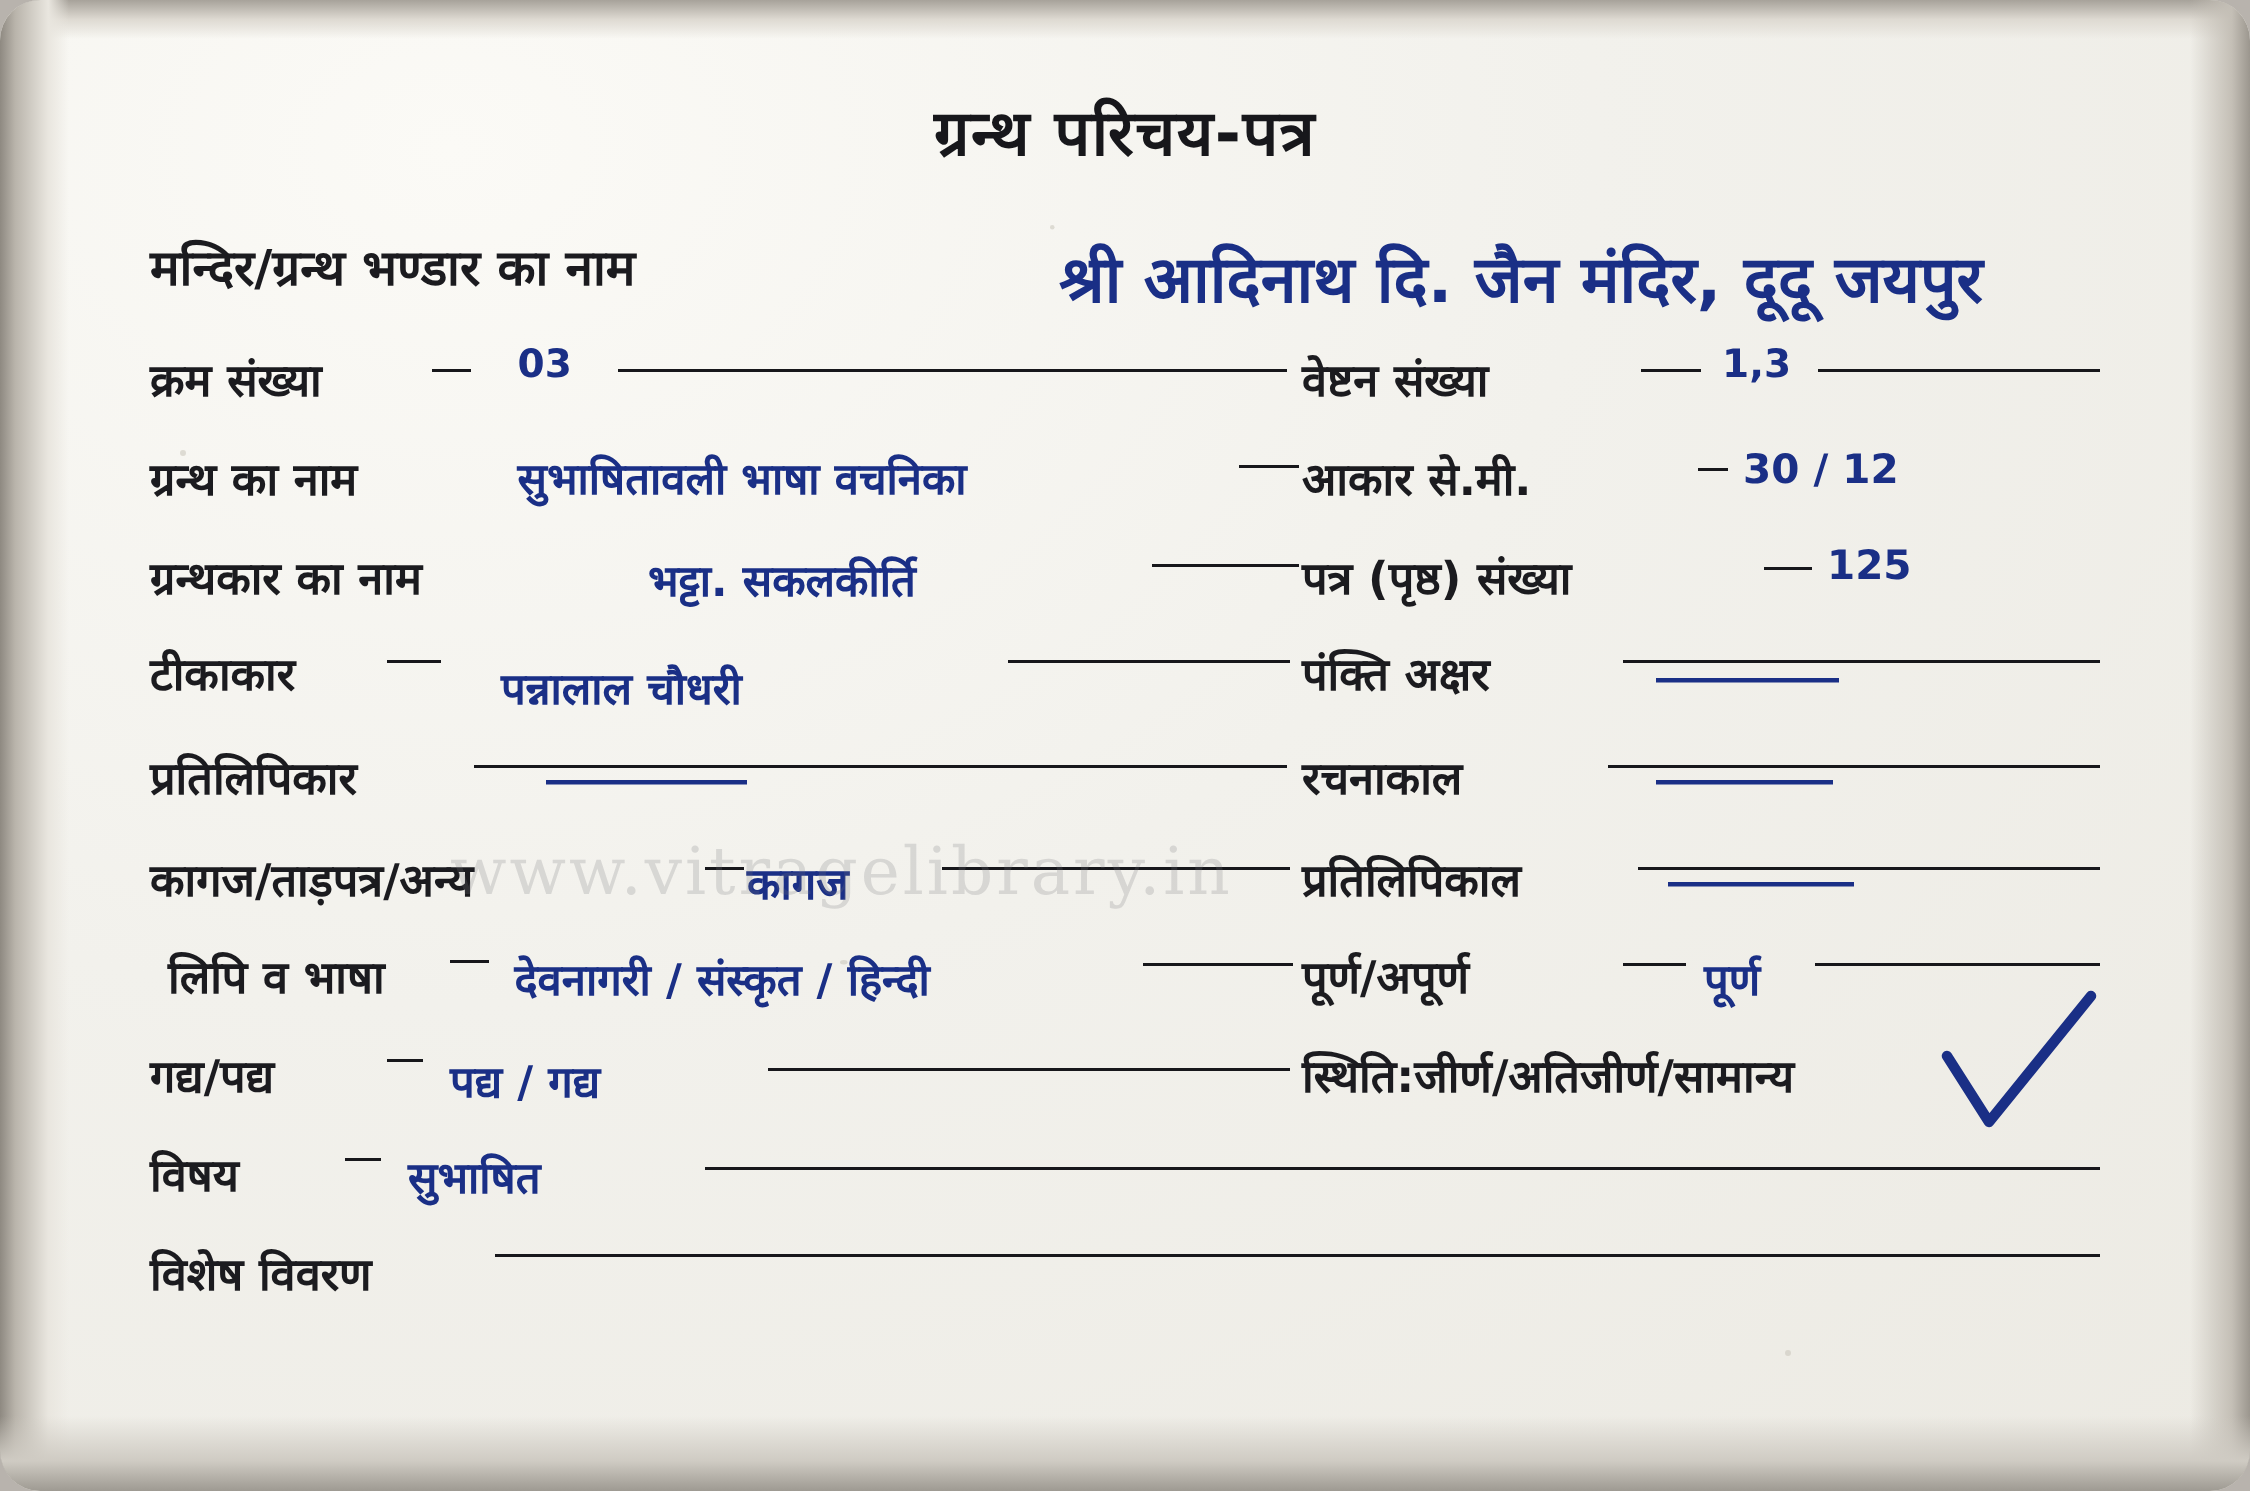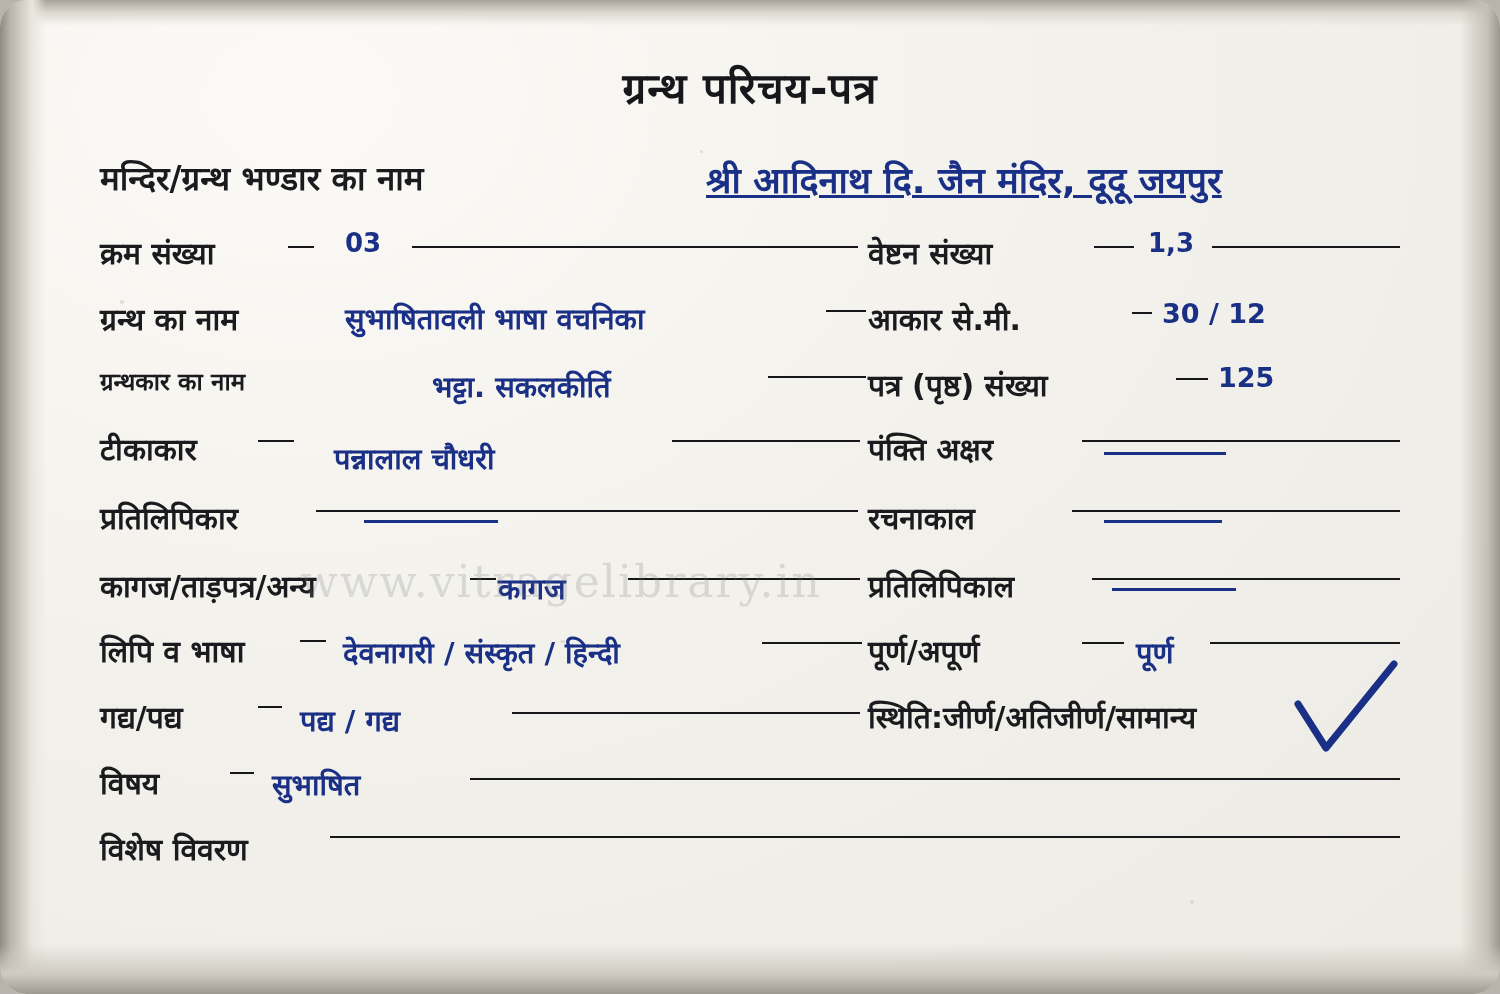--- a/index.html
+++ b/index.html
@@ -103,41 +103,41 @@
   <div class="edge-bottom"></div>
 
   <div class="speck" style="left:120px;top:300px;width:4px;height:4px;"></div>
   <div class="speck" style="left:560px;top:640px;width:5px;height:3px;"></div>
   <div class="speck" style="left:1190px;top:900px;width:4px;height:4px;"></div>
   <div class="speck" style="left:700px;top:150px;width:3px;height:3px;"></div>
 
   <div id="title">ग्रन्थ परिचय-पत्र</div>
 
   <div class="printed" style="left:100px;top:155px;font-size:33px;">मन्दिर/ग्रन्थ भण्डार का नाम</div>
-  <div class="hand" style="left:706px;top:155px;font-size:36px;text-decoration:underline;">श्री आदिनाथ दि. जैन मंदिर, दूदू जयपुर</div>
+  <div class="hand" style="left:706px;top:155px;font-size:43px;">श्री आदिनाथ दि. जैन मंदिर, दूदू जयपुर</div>
 
   <div class="printed" style="left:100px;top:232px;font-size:30px;text-align:center;">क्रम संख्या</div>
   <div class="hand" style="left:345px;top:228px;font-size:26px;">03</div>
   <div class="rule" style="left:288px;top:246px;width:26px;"></div>
   <div class="rule" style="left:412px;top:246px;width:446px;"></div>
 
   <div class="printed" style="left:868px;top:232px;font-size:30px;">वेष्टन संख्या</div>
   <div class="hand" style="left:1148px;top:228px;font-size:26px;">1,3</div>
   <div class="rule" style="left:1094px;top:246px;width:40px;"></div>
   <div class="rule" style="left:1212px;top:246px;width:188px;"></div>
 
   <div class="printed" style="left:100px;top:298px;font-size:30px;">ग्रन्थ का नाम</div>
   <div class="hand" style="left:345px;top:298px;font-size:29px;">सुभाषितावली भाषा वचनिका</div>
   <div class="rule" style="left:826px;top:310px;width:40px;"></div>
 
   <div class="printed" style="left:868px;top:298px;font-size:30px;">आकार से.मी.</div>
   <div class="hand" style="left:1162px;top:298px;font-size:27px;">30 / 12</div>
   <div class="rule" style="left:1132px;top:312px;width:20px;"></div>
 
-  <div class="printed" style="left:100px;top:364px;font-size:24px;">ग्रन्थकार का नाम</div>
+  <div class="printed" style="left:100px;top:364px;font-size:30px;">ग्रन्थकार का नाम</div>
   <div class="hand" style="left:432px;top:366px;font-size:29px;">भट्टा. सकलकीर्ति</div>
   <div class="rule" style="left:768px;top:376px;width:98px;"></div>
 
   <div class="printed" style="left:868px;top:364px;font-size:30px;">पत्र (पृष्ठ) संख्या</div>
   <div class="hand" style="left:1218px;top:362px;font-size:27px;">125</div>
   <div class="rule" style="left:1176px;top:378px;width:32px;"></div>
 
   <div class="printed" style="left:100px;top:428px;font-size:30px;">टीकाकार</div>
   <div class="hand" style="left:334px;top:438px;font-size:29px;">पन्नालाल चौधरी</div>
   <div class="rule" style="left:258px;top:440px;width:36px;"></div>
@@ -161,21 +161,21 @@
   <div class="printed" style="left:100px;top:565px;font-size:30px;">कागज/ताड़पत्र/अन्य</div>
   <div class="hand" style="left:498px;top:568px;font-size:29px;">कागज</div>
   <div class="rule" style="left:470px;top:578px;width:26px;"></div>
   <div class="rule" style="left:628px;top:578px;width:232px;"></div>
 
   <div class="printed" style="left:868px;top:565px;font-size:30px;">प्रतिलिपिकाल</div>
   <div class="rule" style="left:1092px;top:578px;width:308px;"></div>
   <div class="hrule-blue" style="left:1112px;top:588px;width:124px;"></div>
   <span class="hand" style="left:1112px;top:560px;font-size:26px;"></span>
 
-  <div class="printed" style="left:100px;top:630px;font-size:30px;">लिपि व भाषा</div>
+  <div class="printed" style="left:112px;top:630px;font-size:30px;">लिपि व भाषा</div>
   <div class="hand" style="left:343px;top:632px;font-size:29px;">देवनागरी / संस्कृत / हिन्दी</div>
   <div class="rule" style="left:300px;top:640px;width:26px;"></div>
   <div class="rule" style="left:762px;top:642px;width:100px;"></div>
 
   <div class="printed" style="left:868px;top:630px;font-size:30px;">पूर्ण/अपूर्ण</div>
   <div class="hand" style="left:1136px;top:632px;font-size:29px;">पूर्ण</div>
   <div class="rule" style="left:1082px;top:642px;width:42px;"></div>
   <div class="rule" style="left:1210px;top:642px;width:190px;"></div>
 
   <div class="printed" style="left:100px;top:696px;font-size:30px;">गद्य/पद्य</div>

